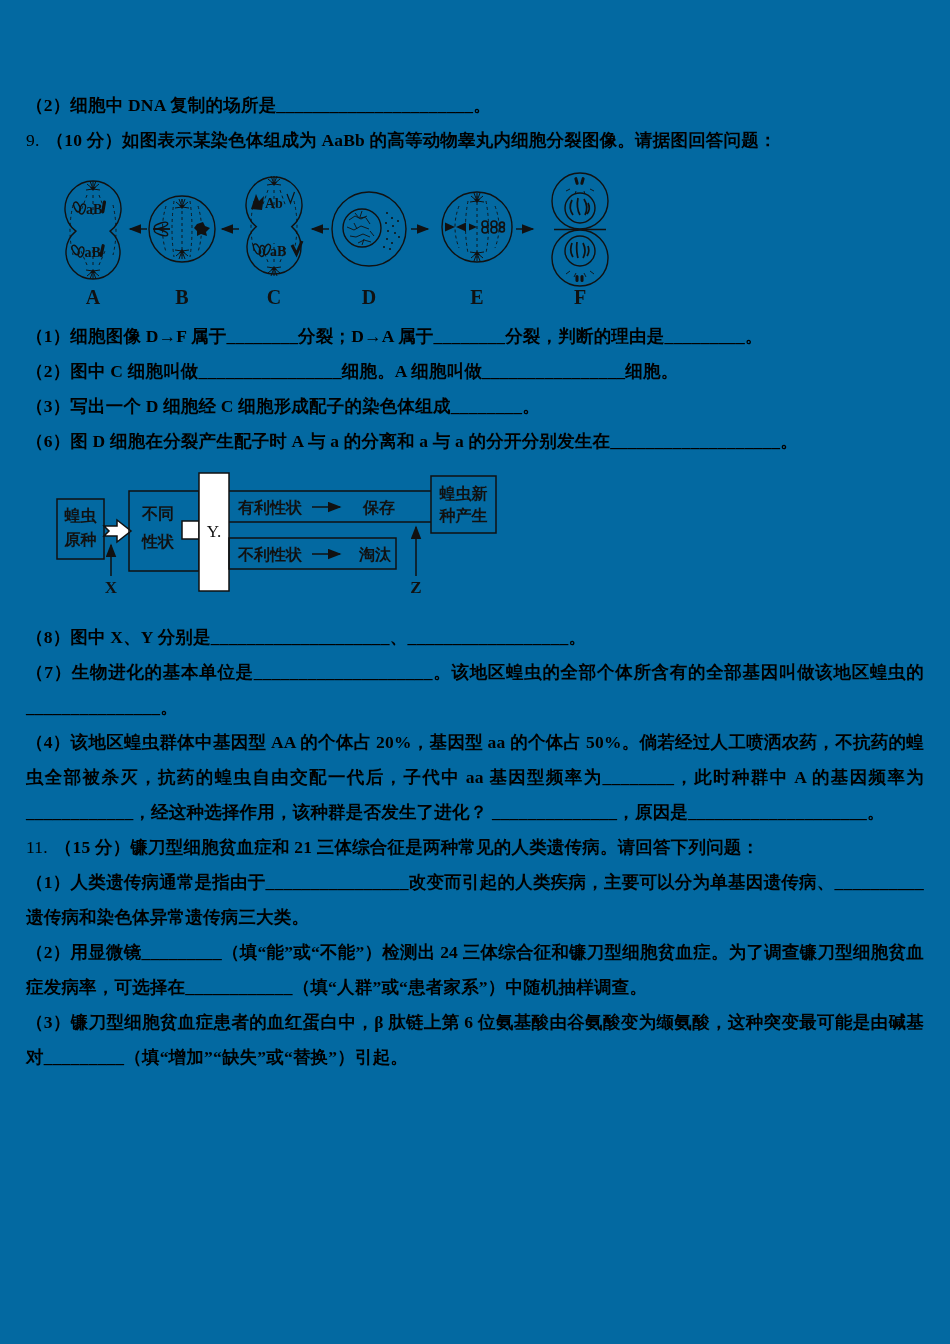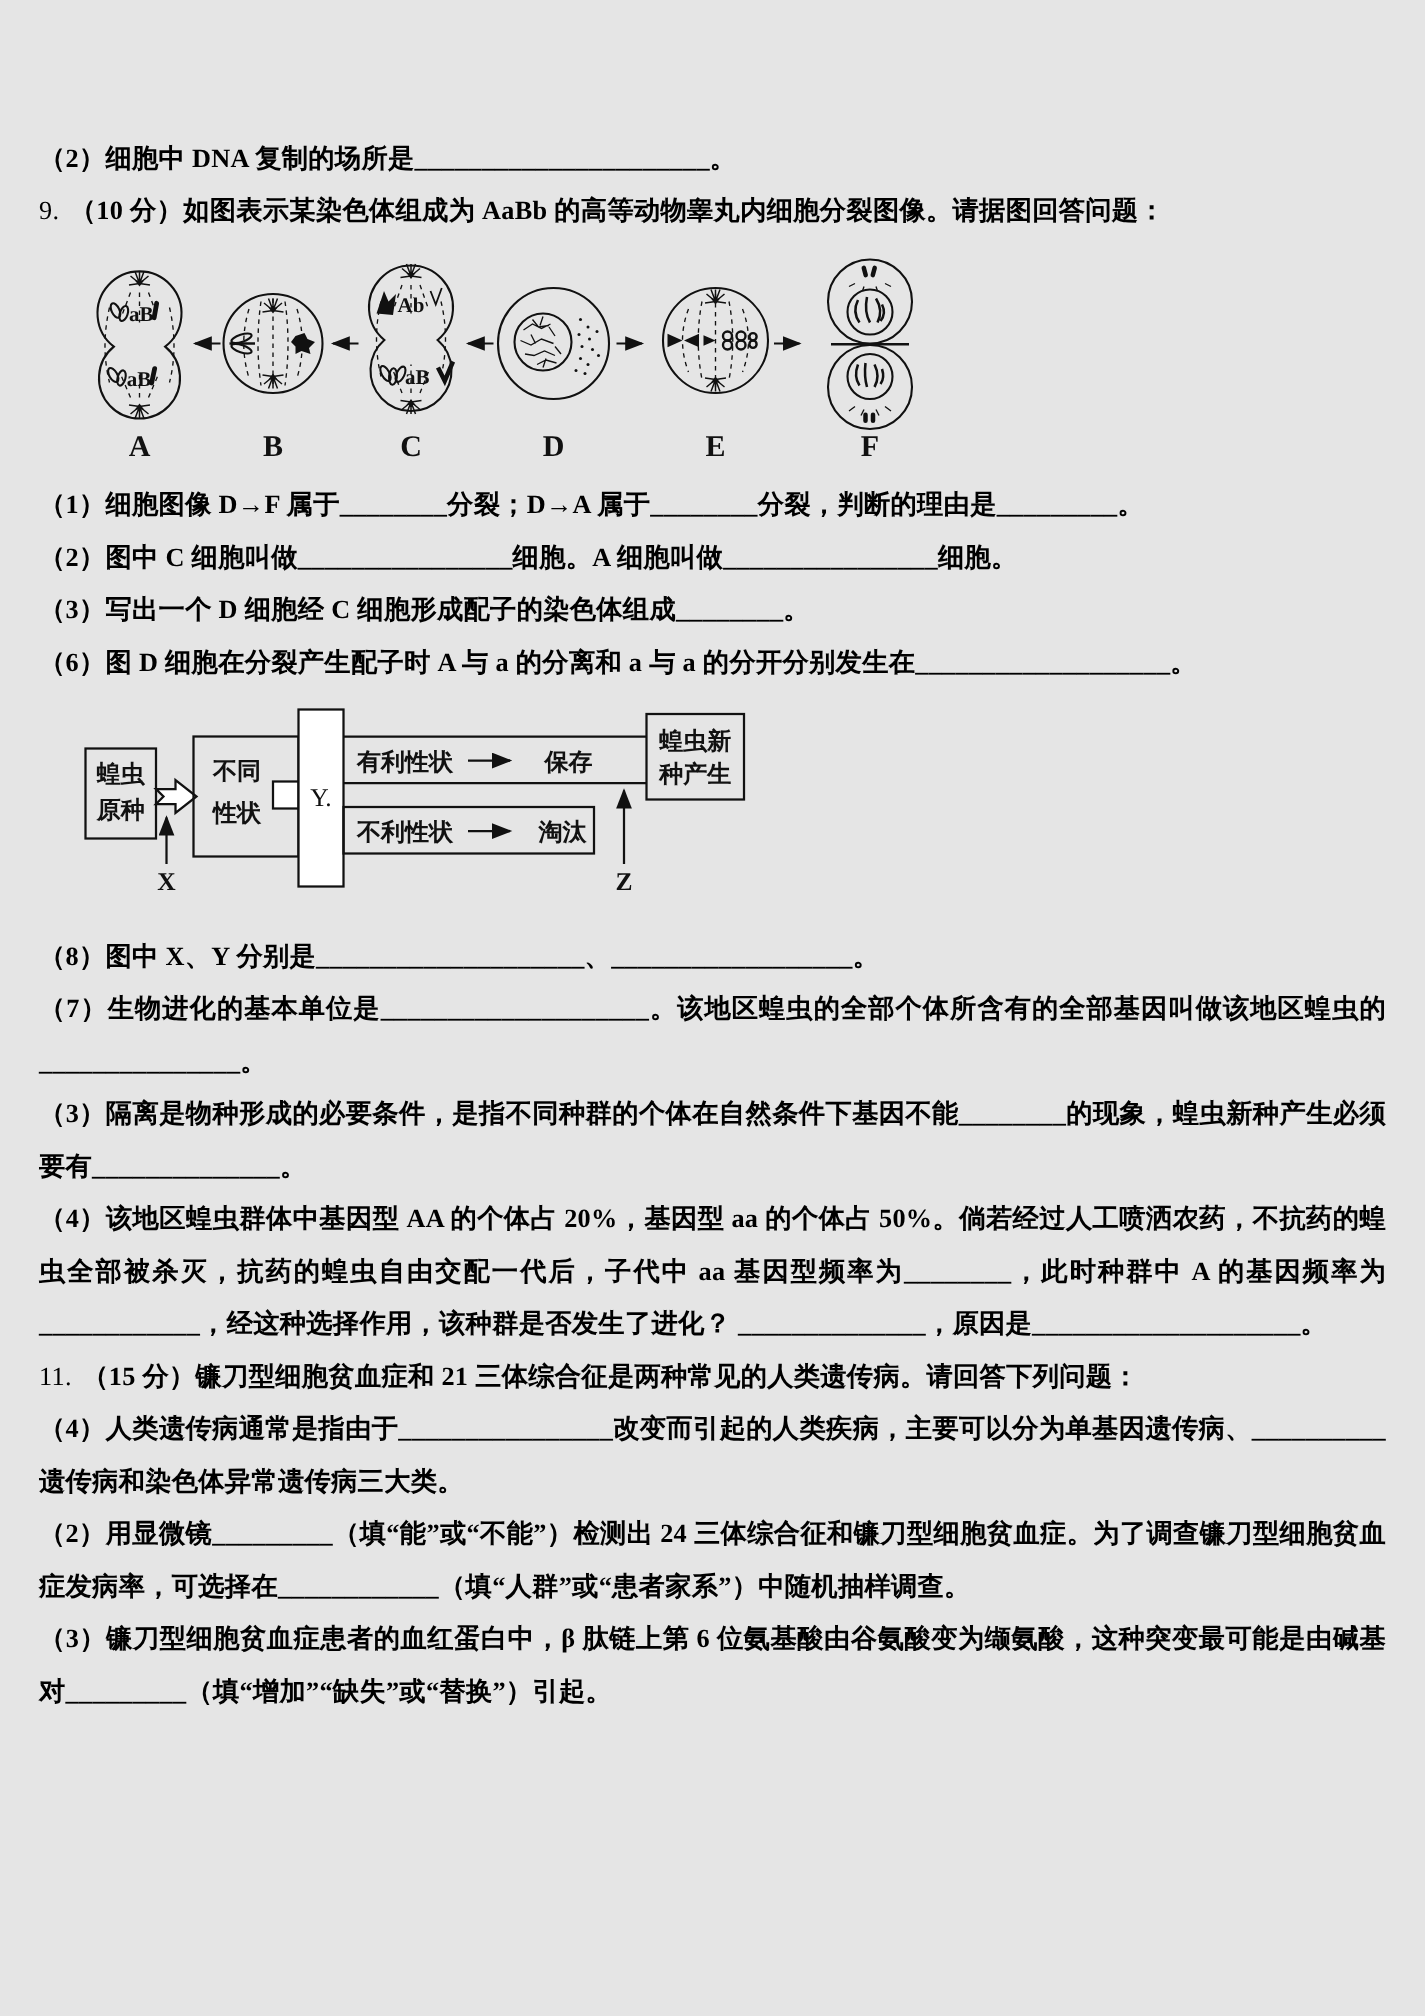--- a/index.html
+++ b/index.html
@@ -2,21 +2,21 @@
 <html><head>
 <meta charset="utf-8">
 <style>
   html,body { margin:0; padding:0; background:#ffffff; }
   .page {
     position:relative;
     width:950px; height:1344px;
     margin:0 auto;
     box-sizing:border-box;
     padding:88px 26px 0 26px;
-    background:#e5e5e5;
+    background:#0369a1;
     color:#000;
     font-family:"Liberation Serif","DejaVu Serif",serif;
     font-size:17.5px;
     overflow:hidden;
   }
   .para {
     margin:0;
     line-height:35px;
     text-align:justify;
     font-weight:bold;
@@ -227,22 +227,21 @@
       <text class="fc" x="321" y="91">淘汰</text>
       <text class="fc" x="409.5" y="30">蝗虫新</text>
       <text class="fc" x="409.5" y="52">种产生</text>
       <text class="fxz" x="57" y="124">X</text>
       <text class="fxz" x="362" y="124">Z</text>
     </svg>
   </div>
 
   <p class="para">（8）图中 X、Y 分别是____________________、__________________。</p>
   <p class="para">（7）生物进化的基本单位是____________________。该地区蝗虫的全部个体所含有的全部基因叫做该地区蝗虫的_______________。</p>
-  <p class="para">（3）隔离是物种形成的必要条件，是指不同种群的个体在自然条件下基因不能________的现象，蝗虫新种产生必须要有______________。</p>
   <p class="para">（4）该地区蝗虫群体中基因型 AA 的个体占 20%，基因型 aa 的个体占 50%。倘若经过人工喷洒农药，不抗药的蝗虫全部被杀灭，抗药的蝗虫自由交配一代后，子代中 aa 基因型频率为________，此时种群中 A 的基因频率为____________，经这种选择作用，该种群是否发生了进化？ ______________，原因是____________________。</p>
 
   <p class="para"><span class="qnum">11.</span><span>（15 分）镰刀型细胞贫血症和 21 三体综合征是两种常见的人类遗传病。请回答下列问题：</span></p>
 
-  <p class="para">（4）人类遗传病通常是指由于________________改变而引起的人类疾病，主要可以分为单基因遗传病、__________遗传病和染色体异常遗传病三大类。</p>
+  <p class="para">（1）人类遗传病通常是指由于________________改变而引起的人类疾病，主要可以分为单基因遗传病、__________遗传病和染色体异常遗传病三大类。</p>
   <p class="para">（2）用显微镜_________（填“能”或“不能”）检测出 24 三体综合征和镰刀型细胞贫血症。为了调查镰刀型细胞贫血症发病率，可选择在____________（填“人群”或“患者家系”）中随机抽样调查。</p>
   <p class="para">（3）镰刀型细胞贫血症患者的血红蛋白中，β 肽链上第 6 位氨基酸由谷氨酸变为缬氨酸，这种突变最可能是由碱基对_________（填“增加”“缺失”或“替换”）引起。</p>
 
 </div>
 
 </body></html>

